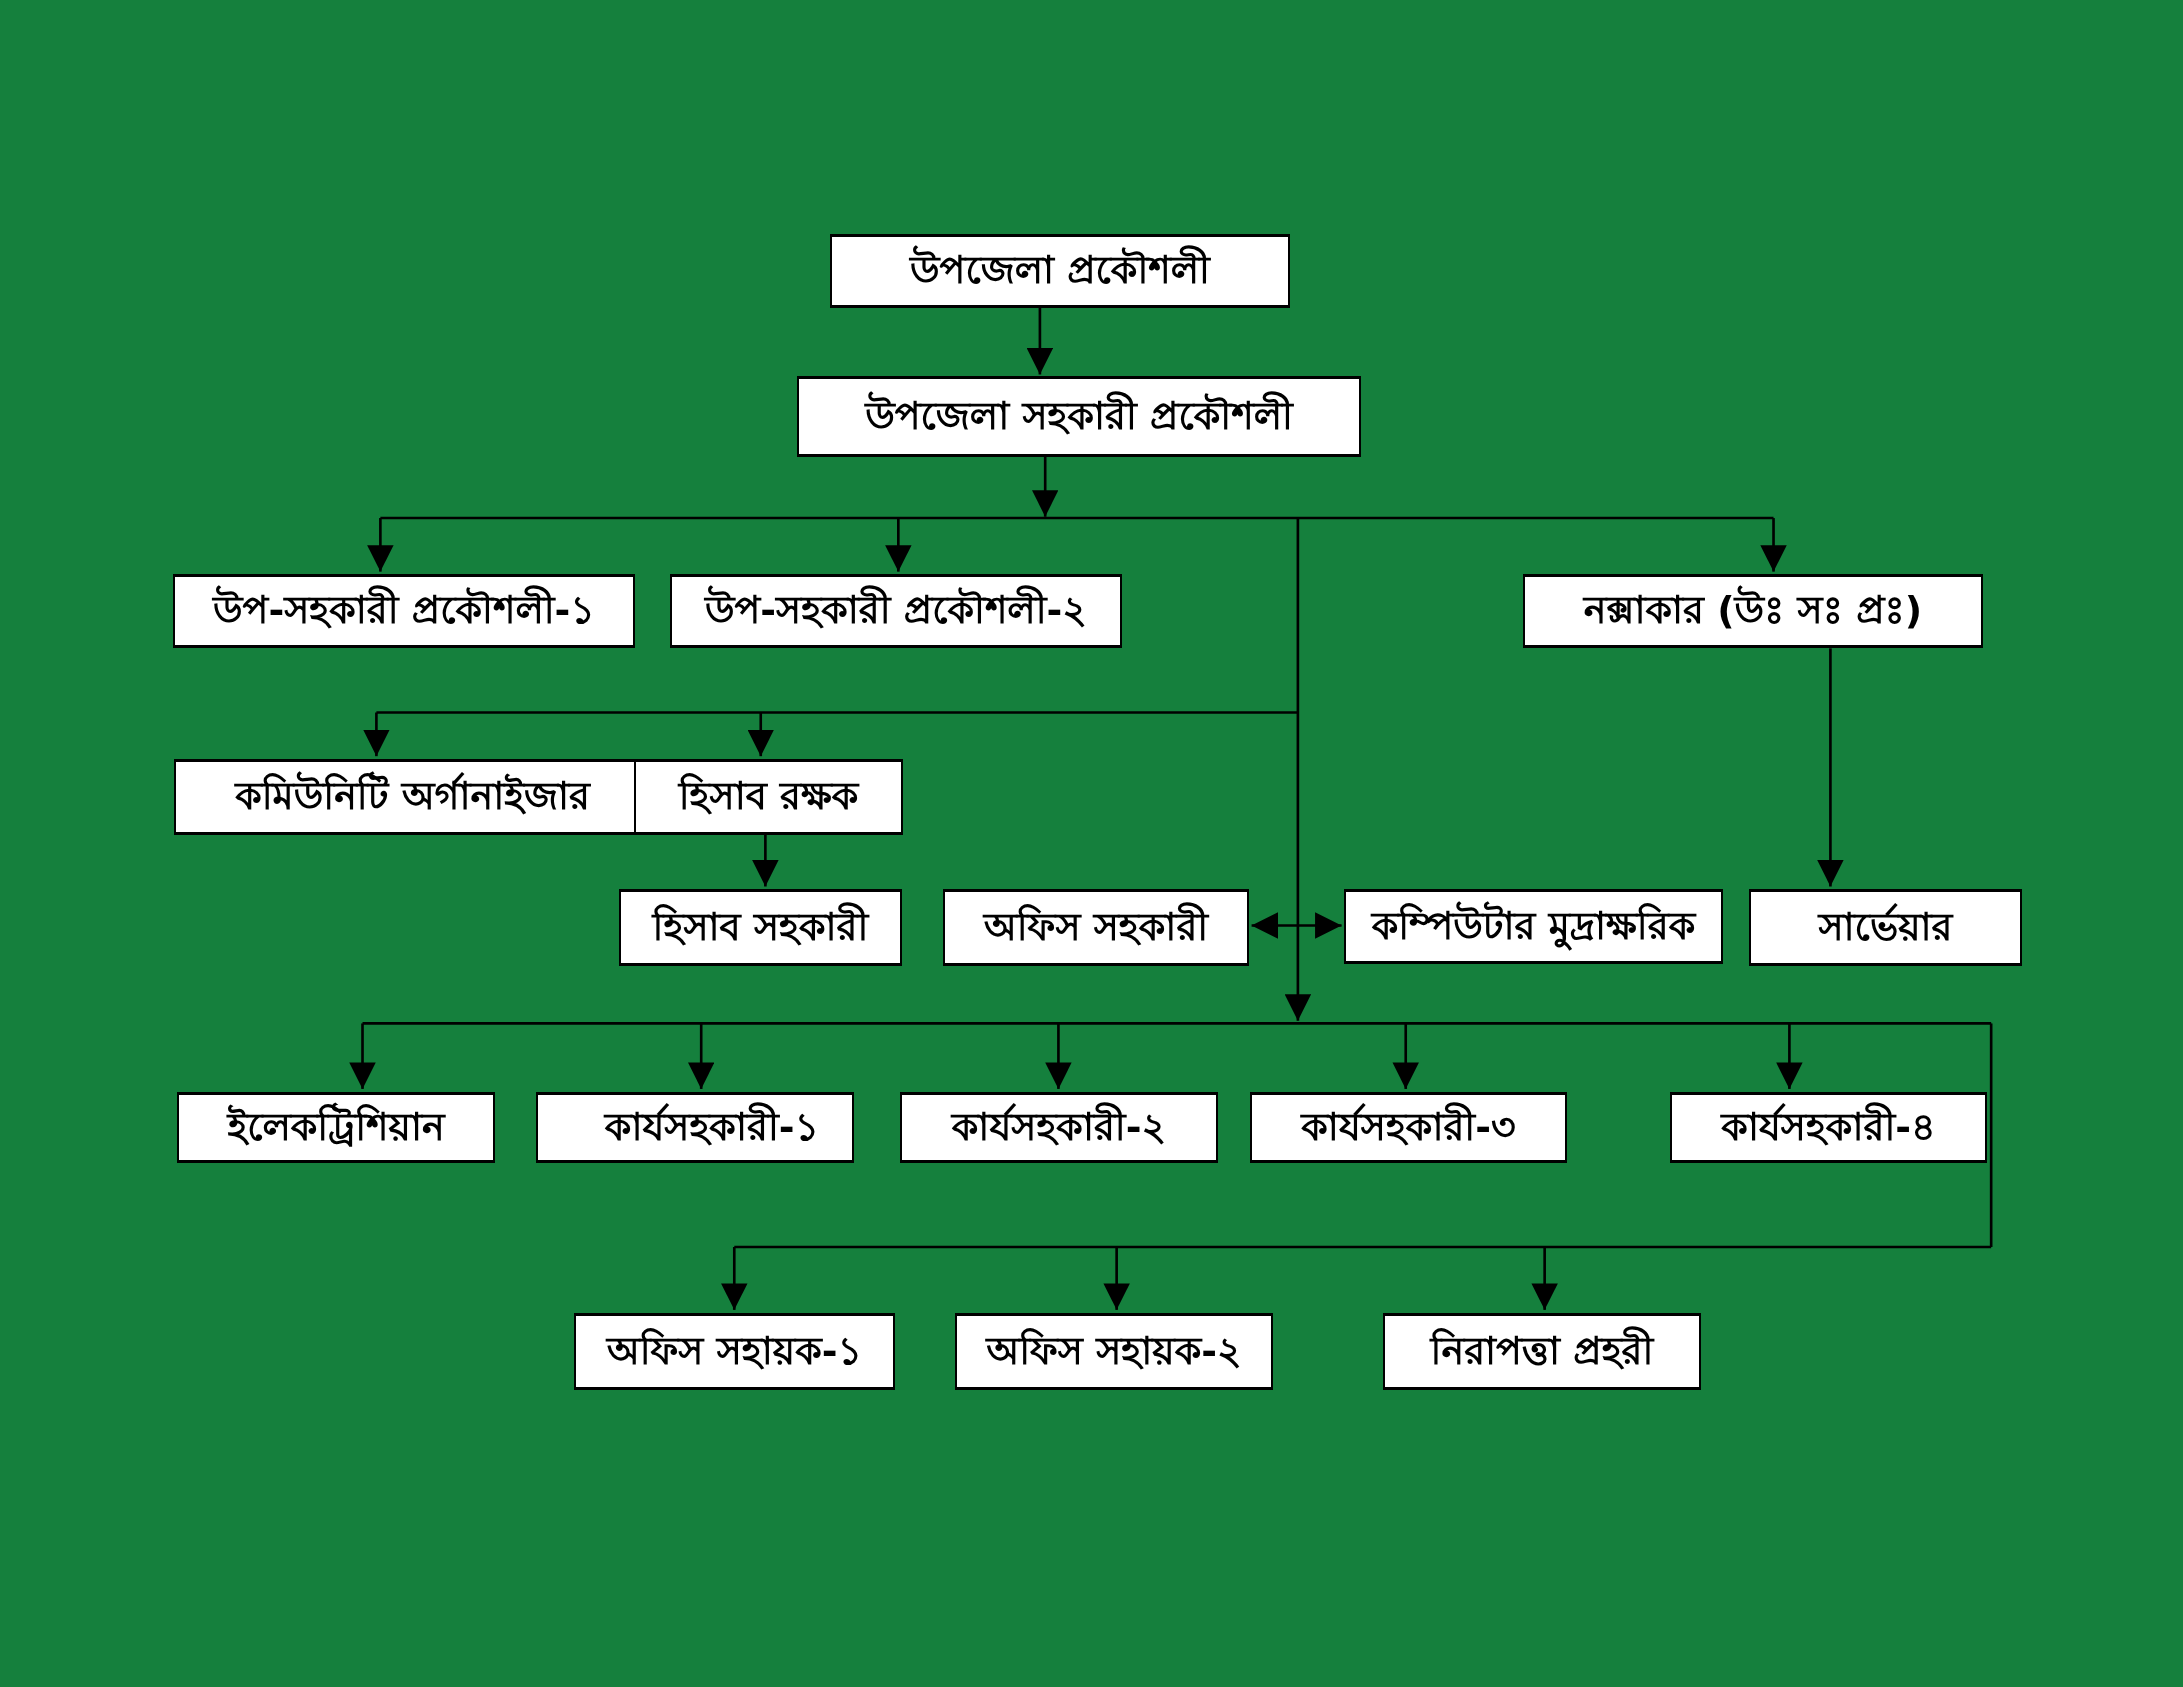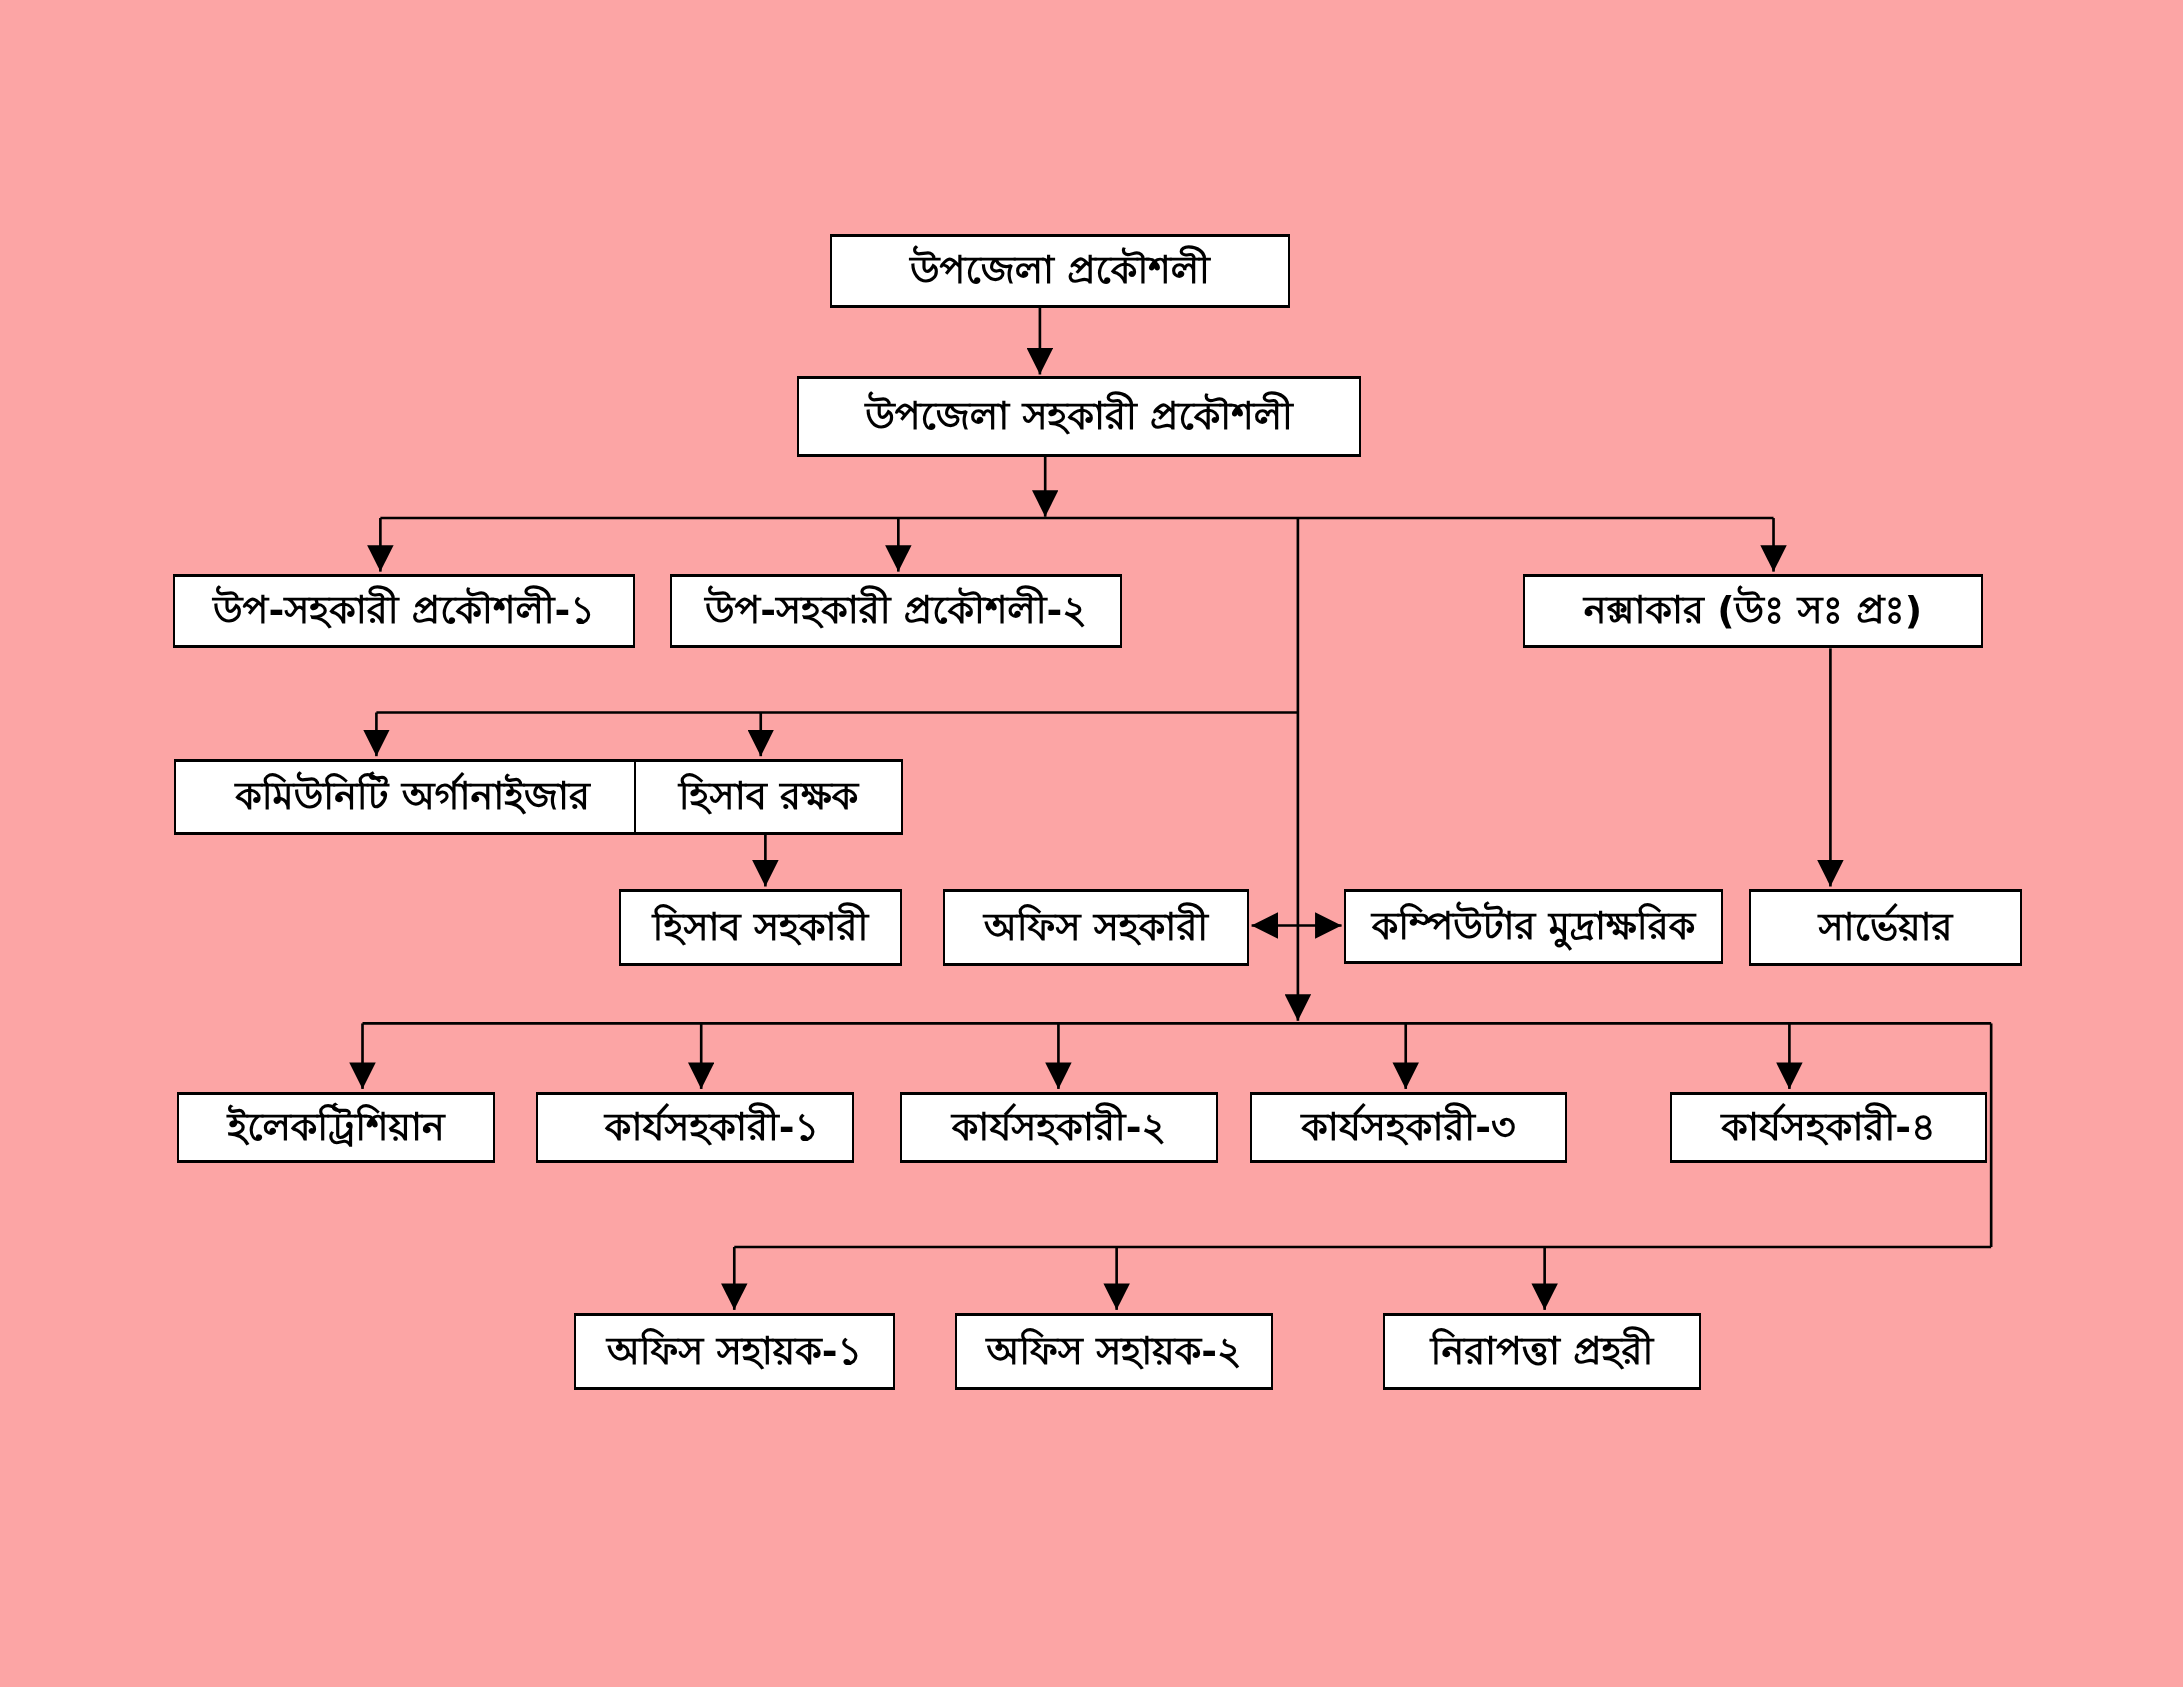--- a/index.html
+++ b/index.html
@@ -4,21 +4,21 @@
 <style>
   html, body {
     margin: 0;
     padding: 0;
     background: #ffffff;
   }
   #canvas {
     position: relative;
     width: 2183px;
     height: 1687px;
-    background: #fca5a5;
+    background: #15803d;
     overflow: hidden;
     font-family: "DejaVu Sans", "Liberation Sans", sans-serif;
   }
   #lines {
     position: absolute;
     left: 0;
     top: 0;
     width: 2183px;
     height: 1687px;
   }

